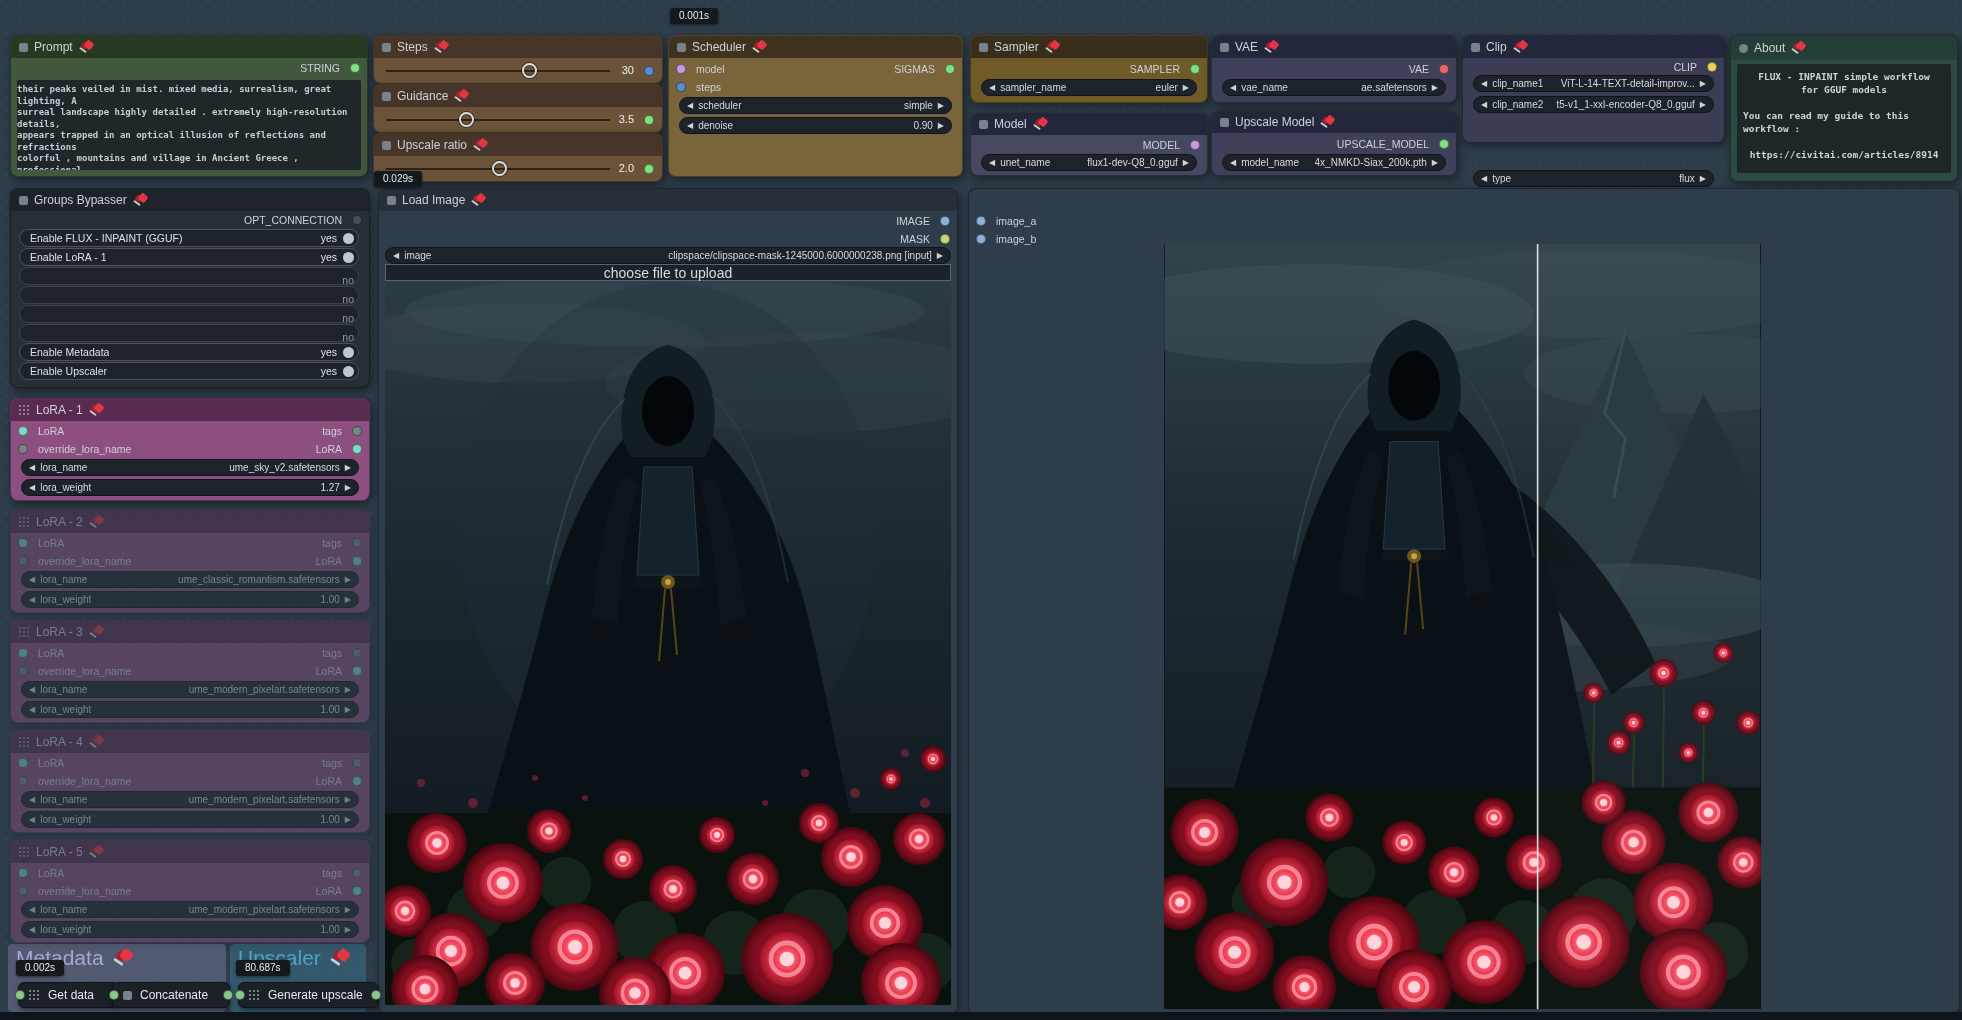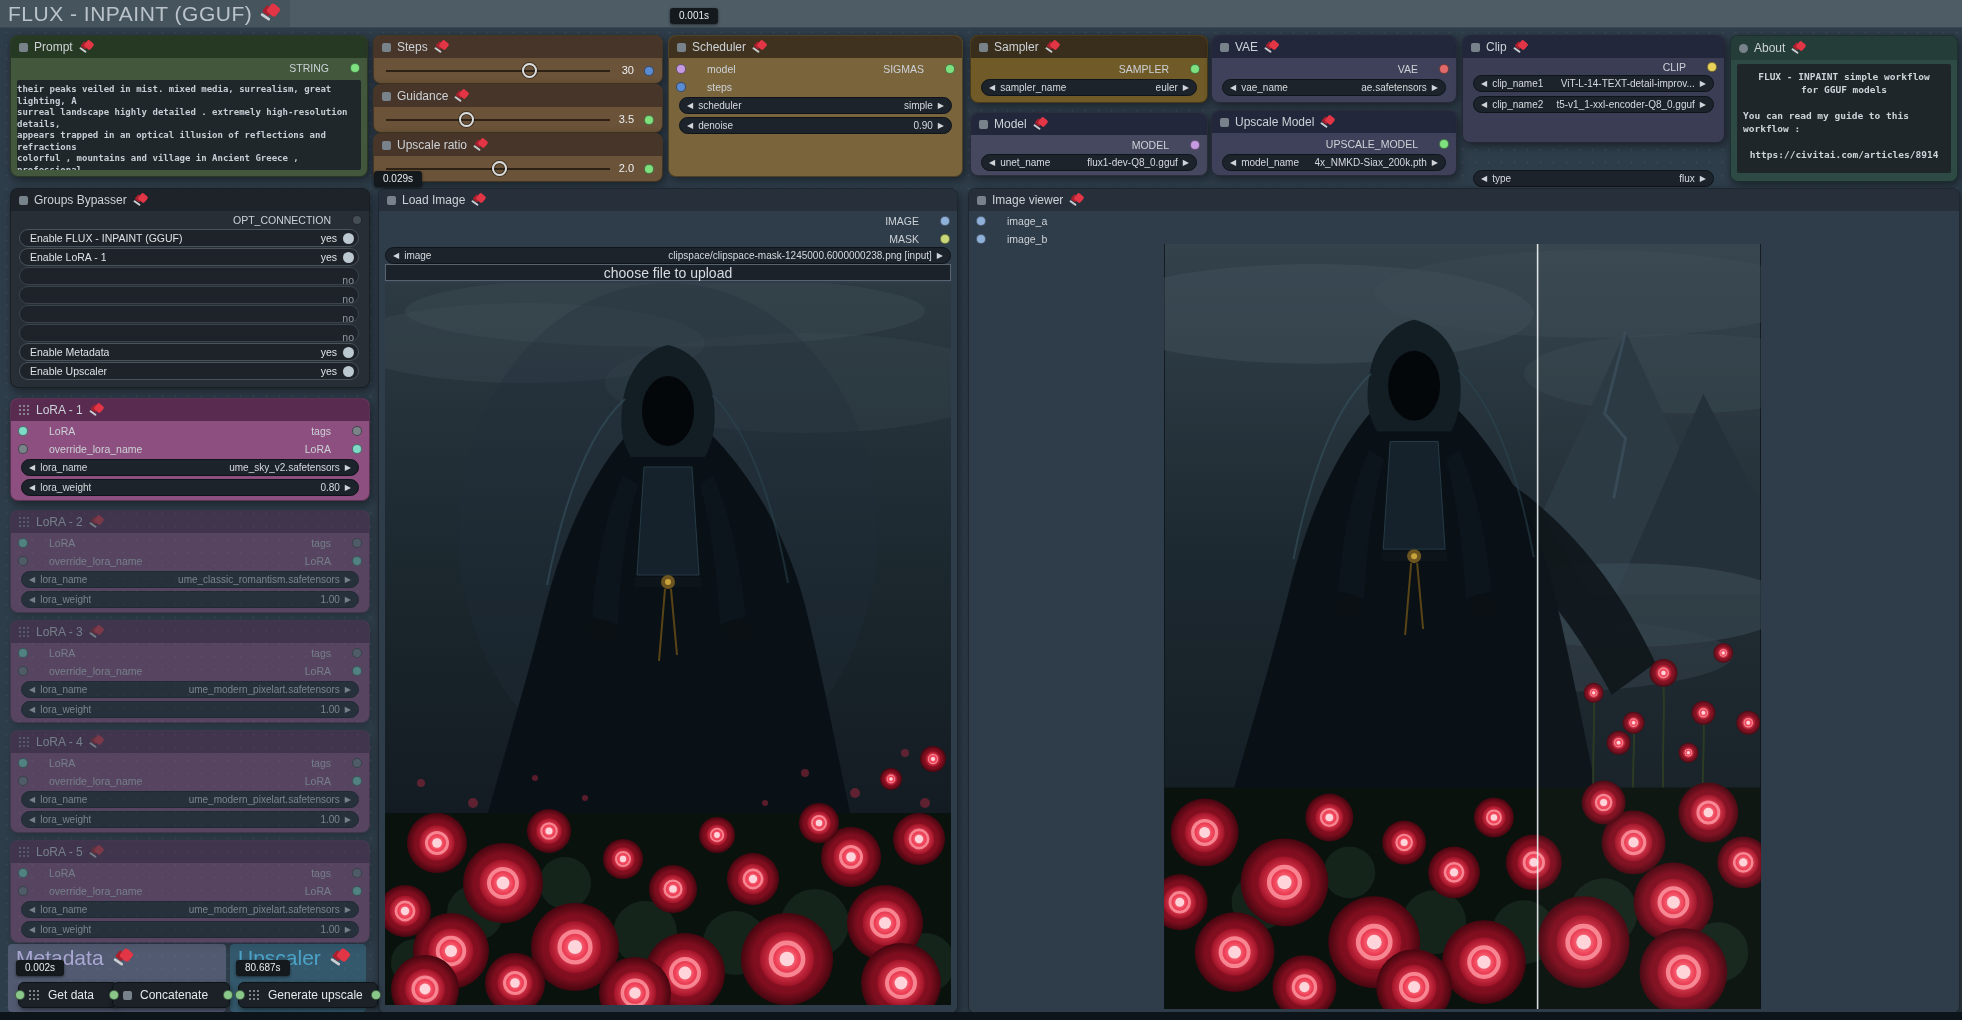--- a/index.html
+++ b/index.html
@@ -26,21 +26,21 @@
     border:1px solid rgba(0,0,0,.35);}
   .nhead{height:22px;border-radius:7px 7px 0 0;display:flex;align-items:center;gap:6px;padding:0 8px;}
   .ntitle{font-size:12px;color:#ccd2d7;white-space:nowrap;}
   .nbody{position:absolute;left:0;right:0;top:22px;bottom:0;border-radius:0 0 7px 7px;}
   .cbox{width:9px;height:9px;background:#78828a;border-radius:2px;flex:0 0 auto;}
   .circ{width:9px;height:9px;border-radius:50%;background:#78828a;flex:0 0 auto;}
   .gicon{position:relative;width:11px;height:11px;flex:0 0 auto;}
   .gicon::before{content:"";position:absolute;left:0;top:0;width:2px;height:2px;background:#9aa2a8;border-radius:50%;
     box-shadow:4px 0 #9aa2a8,8px 0 #9aa2a8,0 4px #9aa2a8,4px 4px #9aa2a8,8px 4px #9aa2a8,0 8px #9aa2a8,4px 8px #9aa2a8,8px 8px #9aa2a8;}
 
-  .slot{position:absolute;display:flex;align-items:center;gap:21px;font-size:10.5px;color:#ccd2d7;height:14px;}
+  .slot{position:absolute;display:flex;align-items:center;gap:10px;font-size:10.5px;color:#ccd2d7;height:14px;}
   .slot.outp{right:7px;flex-direction:row;}
   .slot.inp{left:7px;}
   .dot{width:8px;height:8px;border-radius:50%;border:1px solid rgba(0,0,0,.45);flex:0 0 auto;}
   .d-green{background:#7ee07e}.d-blue{background:#5b8bd0}.d-purple{background:#c59ae0}
   .d-red{background:#e06a6a}.d-yellow{background:#e8d25a}.d-teal{background:#7fd9c7}
   .d-gray{background:#7a838a}.d-dgray{background:#454e55}.d-pblue{background:#8fb0d8}.d-lime{background:#c9d979}
 
   .widget{position:absolute;left:10px;right:10px;height:15px;background:#1d232b;border:1px solid #0f141a;
     border-radius:9px;display:flex;align-items:center;font-size:10px;color:#d6dade;padding:0 7px;gap:5px;}
   .wa{font-size:8px;color:#d0d4d8;flex:0 0 auto;line-height:15px;}
@@ -83,29 +83,20 @@
   .uploadbtn{position:absolute;left:6px;right:6px;height:15px;background:#1b222a;border:1px solid #5a646e;
     color:#d8dde1;font-size:14px;display:flex;align-items:center;justify-content:center;}
   .imgframe{position:absolute;overflow:hidden;background:#0c1318;}
   svg{display:block;}
 </style>
 </head>
 <body>
 
 <div id="stage">
 
-  <div class="topbar">
-    <div class="titlebox">
-      <span class="gtitle">FLUX - INPAINT (GGUF)</span>
-      <span class="pin big">
-          <i></i>
-          <b></b>
-        </span>
-    </div>
-  </div>
   <div class="botstrip"></div>
 
   <div class="node" style="left:10px;top:35px;width:356px;height:140px;background:#42573c;">
     <div class="nhead" style="background:#263a23;">
       <span class="cbox"></span>
       <span class="ntitle">Prompt</span>
       <span class="pin">
           <i></i>
           <b></b>
         </span>
@@ -456,21 +447,21 @@
         </div>
       <div class="widget" style="top:38px;">
         <span class="wa la"></span>
         <span class="wlabel">lora_name</span>
         <span class="wvalue">ume_sky_v2.safetensors</span>
         <span class="wa ra"></span>
       </div>
       <div class="widget" style="top:58px;">
         <span class="wa la"></span>
         <span class="wlabel">lora_weight</span>
-        <span class="wvalue">0.80</span>
+        <span class="wvalue">1.27</span>
         <span class="wa ra"></span>
       </div>
     </div>
   </div>
 
   <div class="faded">
     <div class="node" style="left:10px;top:510px;width:358px;height:101px;background:#8d4f7f;">
       <div class="nhead" style="background:#592b51;">
         <span class="gicon"></span>
         <span class="ntitle">LoRA - 2</span>
@@ -778,28 +769,20 @@
           <use href="#roseL" transform="translate(434,540) scale(2)"></use>
             <use href="#roseL" transform="translate(40,706) scale(3.4)"></use>
           <use href="#roseL" transform="translate(250,710) scale(3.6)"></use>
             <use href="#roseL" transform="translate(130,700) scale(3)"></use>
         </svg>
       </div>
     </div>
   </div>
 
   <div class="node" style="left:968px;top:188px;width:990px;height:824px;background:#2f3d4a;">
-    <div class="nhead" style="background:#27303a;">
-      <span class="cbox"></span>
-      <span class="ntitle">Image viewer</span>
-      <span class="pin">
-          <i></i>
-          <b></b>
-        </span>
-    </div>
     <div class="nbody">
       <div class="slot inp" style="top:3px;">
         <span class="dot d-pblue"></span>
         <span>image_a</span>
       </div>
       <div class="slot inp" style="top:21px;">
         <span class="dot d-pblue"></span>
         <span>image_b</span>
       </div>
 

